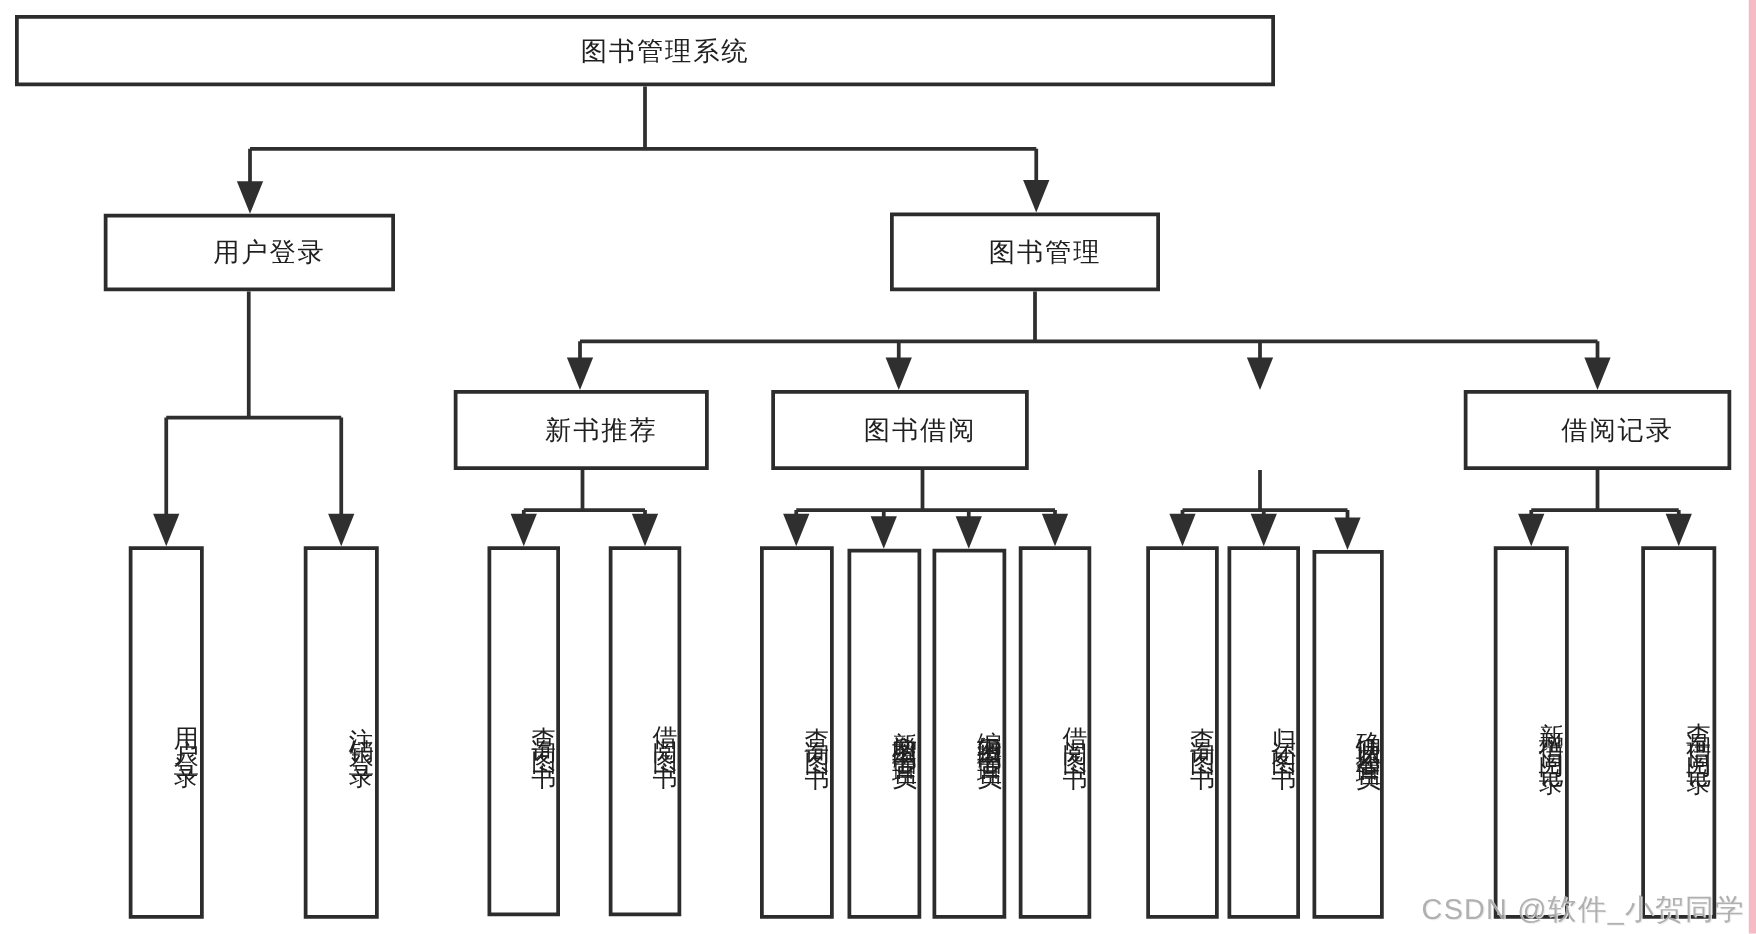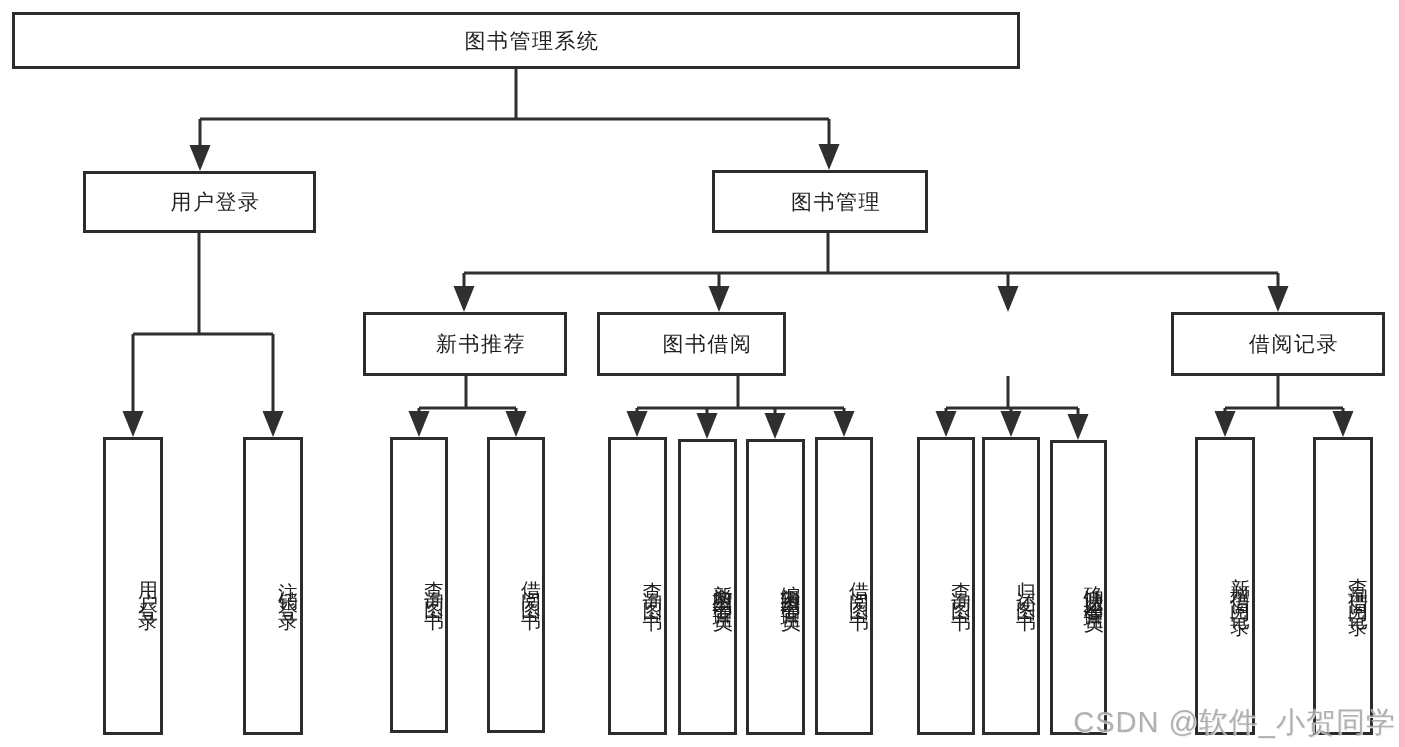--- a/index.html
+++ b/index.html
@@ -18,21 +18,21 @@
   .vnode{font-size:20px;}
   .vnode .vt{
     writing-mode:vertical-rl;text-orientation:mixed;
     display:block;white-space:nowrap;
   }
   .v4{letter-spacing:10px;}
   .v6{letter-spacing:8px;}
   .v10{letter-spacing:4px;}
   .watermark{
     position:absolute;right:9px;bottom:4px;z-index:5;
-    font-size:29px;letter-spacing:1px;color:#a8a8a8;opacity:.9;
+    font-size:23px;letter-spacing:1px;color:#a8a8a8;opacity:.9;
     text-shadow:1px 1px 0 #eeeeee;
   }
   .edge-strip{
     position:absolute;right:0;top:0;width:6px;height:747px;z-index:6;
     background:#f7bbc5;
   }
 </style>
 </head>
 <body>
 
@@ -85,21 +85,21 @@
   <div class="node hnode" style="left:83px;top:171px;width:233px;height:62px;">
     <span>用户登录</span>
   </div>
   <div class="node hnode" style="left:712px;top:170px;width:216px;height:63px;">
     <span>图书管理</span>
   </div>
 
   <div class="node hnode" style="left:363px;top:312px;width:204px;height:64px;">
     <span>新书推荐</span>
   </div>
-  <div class="node hnode" style="left:597px;top:312px;width:189px;height:64px;">
+  <div class="node hnode" style="left:617px;top:312px;width:206px;height:64px;">
     <span>图书借阅</span>
   </div>
   <div class="node hnode" style="left:1171px;top:312px;width:214px;height:64px;">
     <span>借阅记录</span>
   </div>
 
   <div class="node vnode" style="left:103px;top:437px;width:60px;height:298px;">
     <span class="vt v4">用户登录</span>
   </div>
   <div class="node vnode" style="left:243px;top:437px;width:60px;height:298px;">

